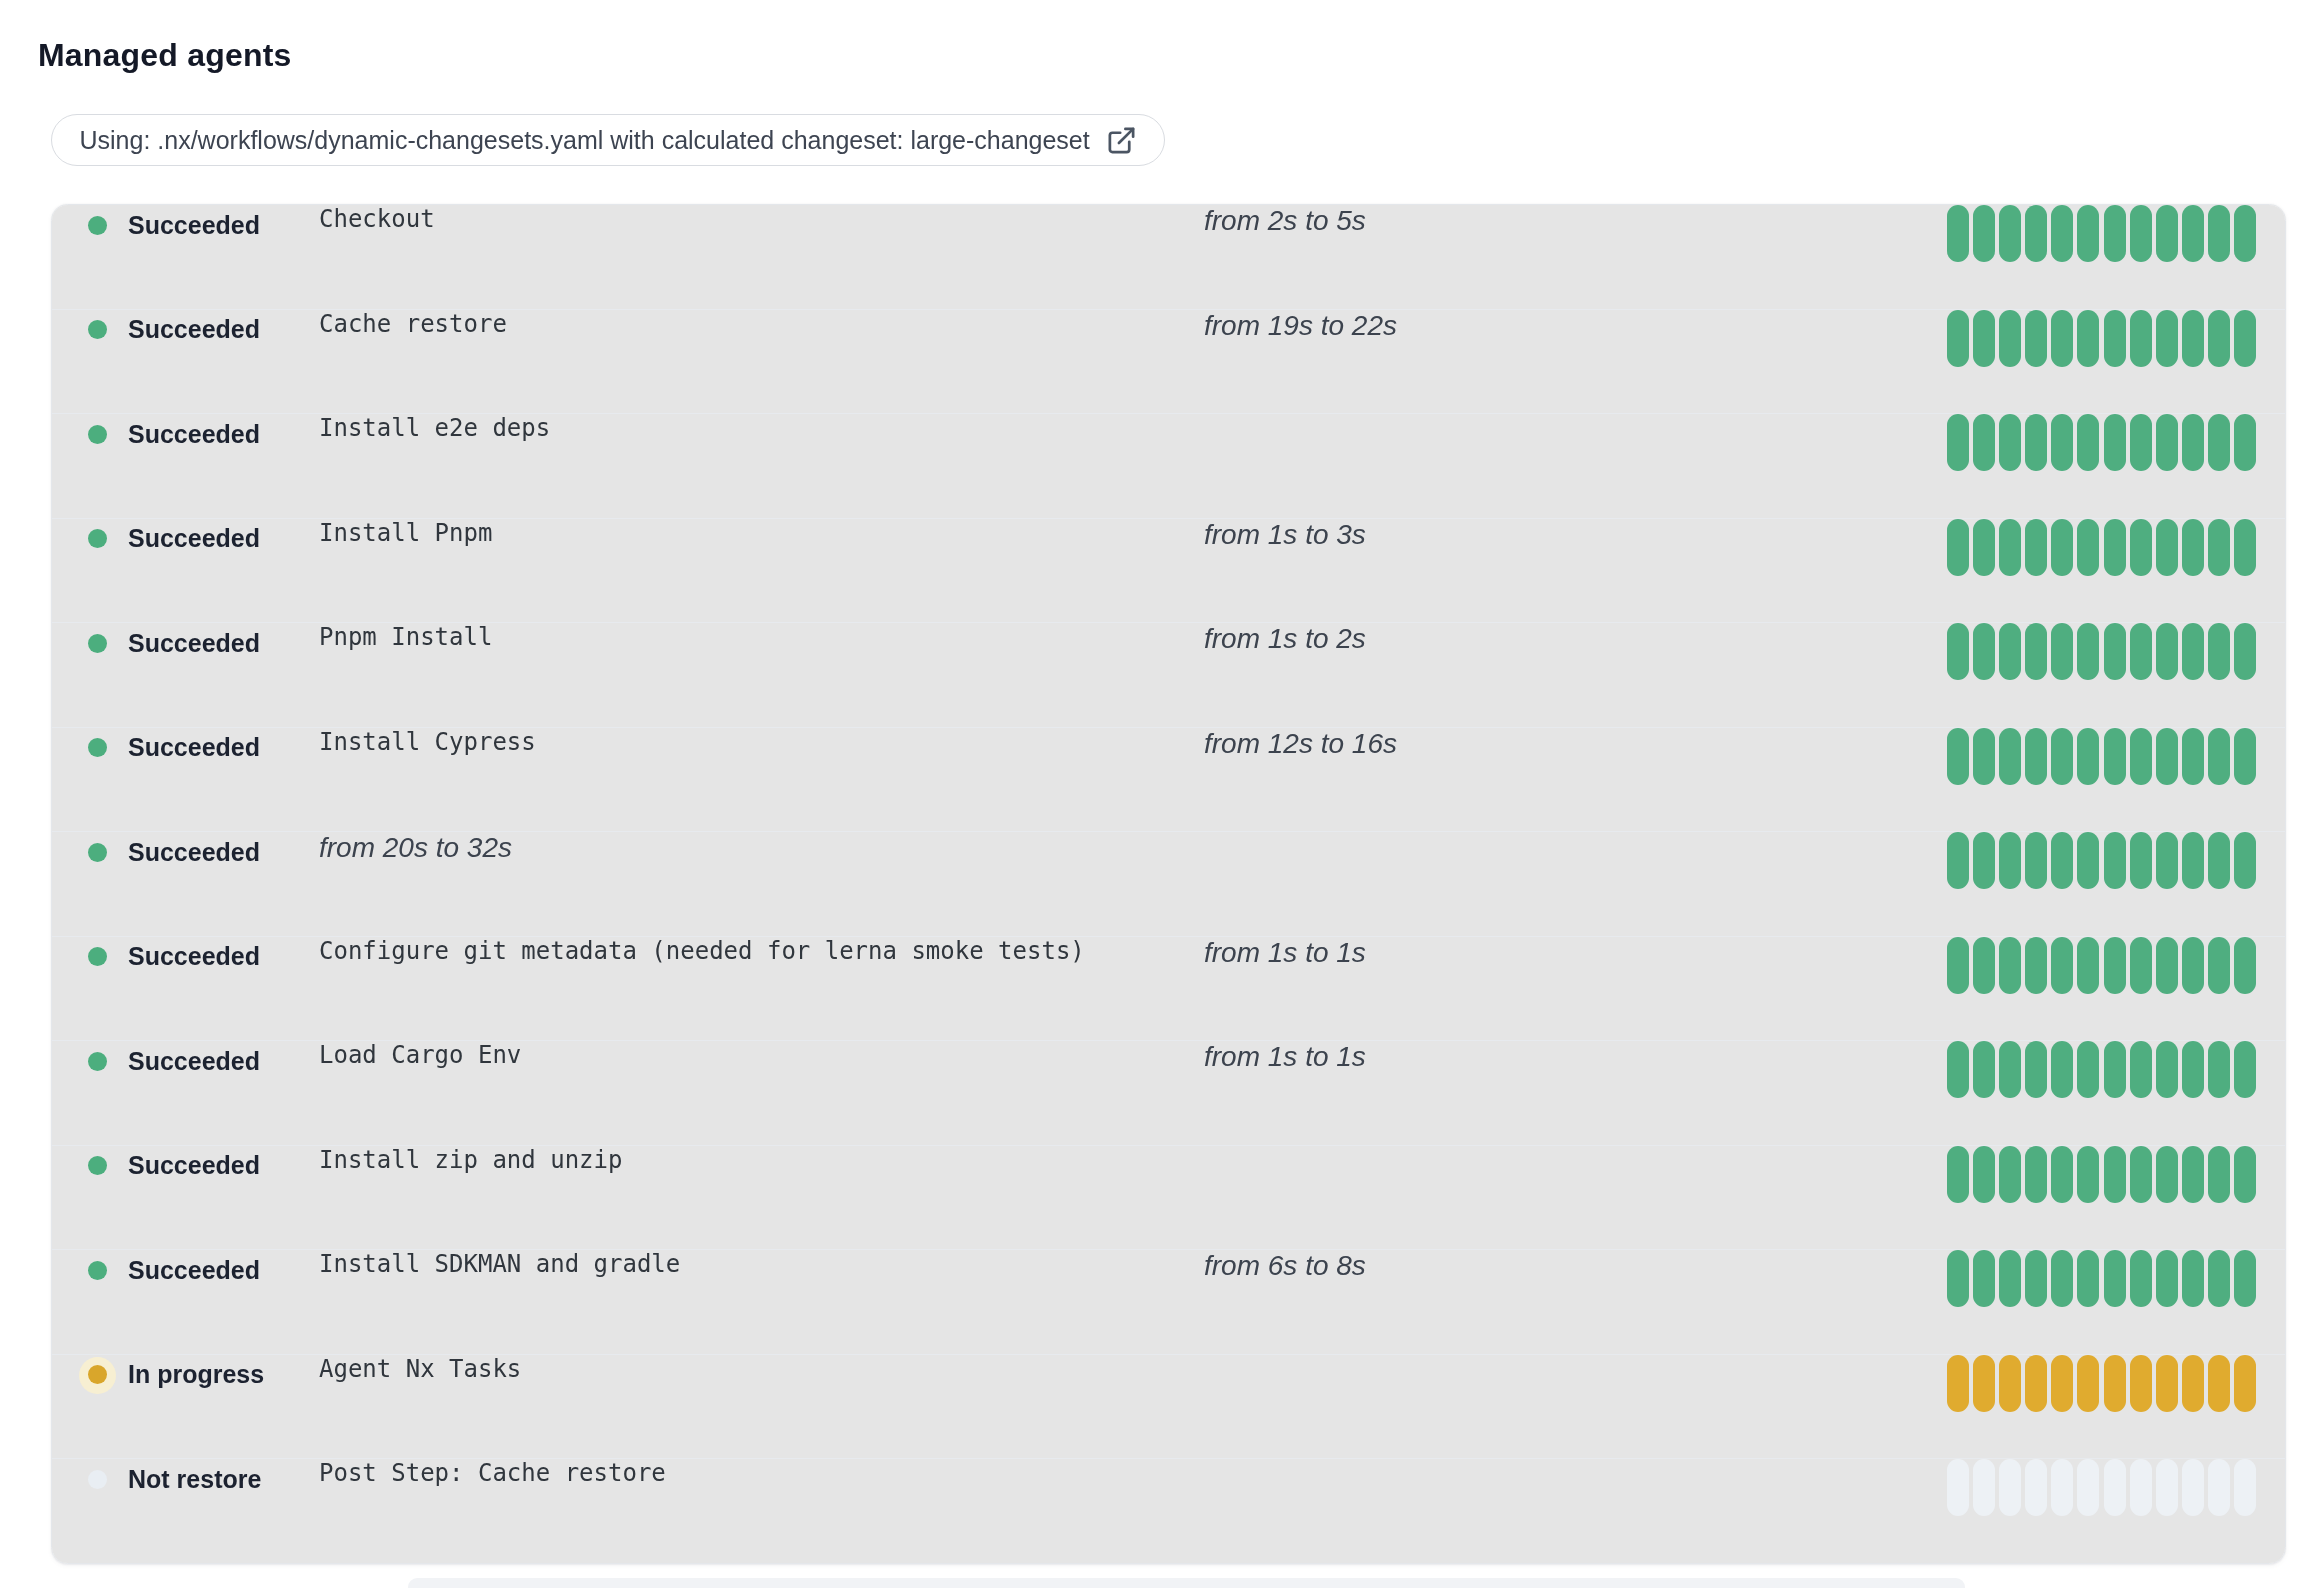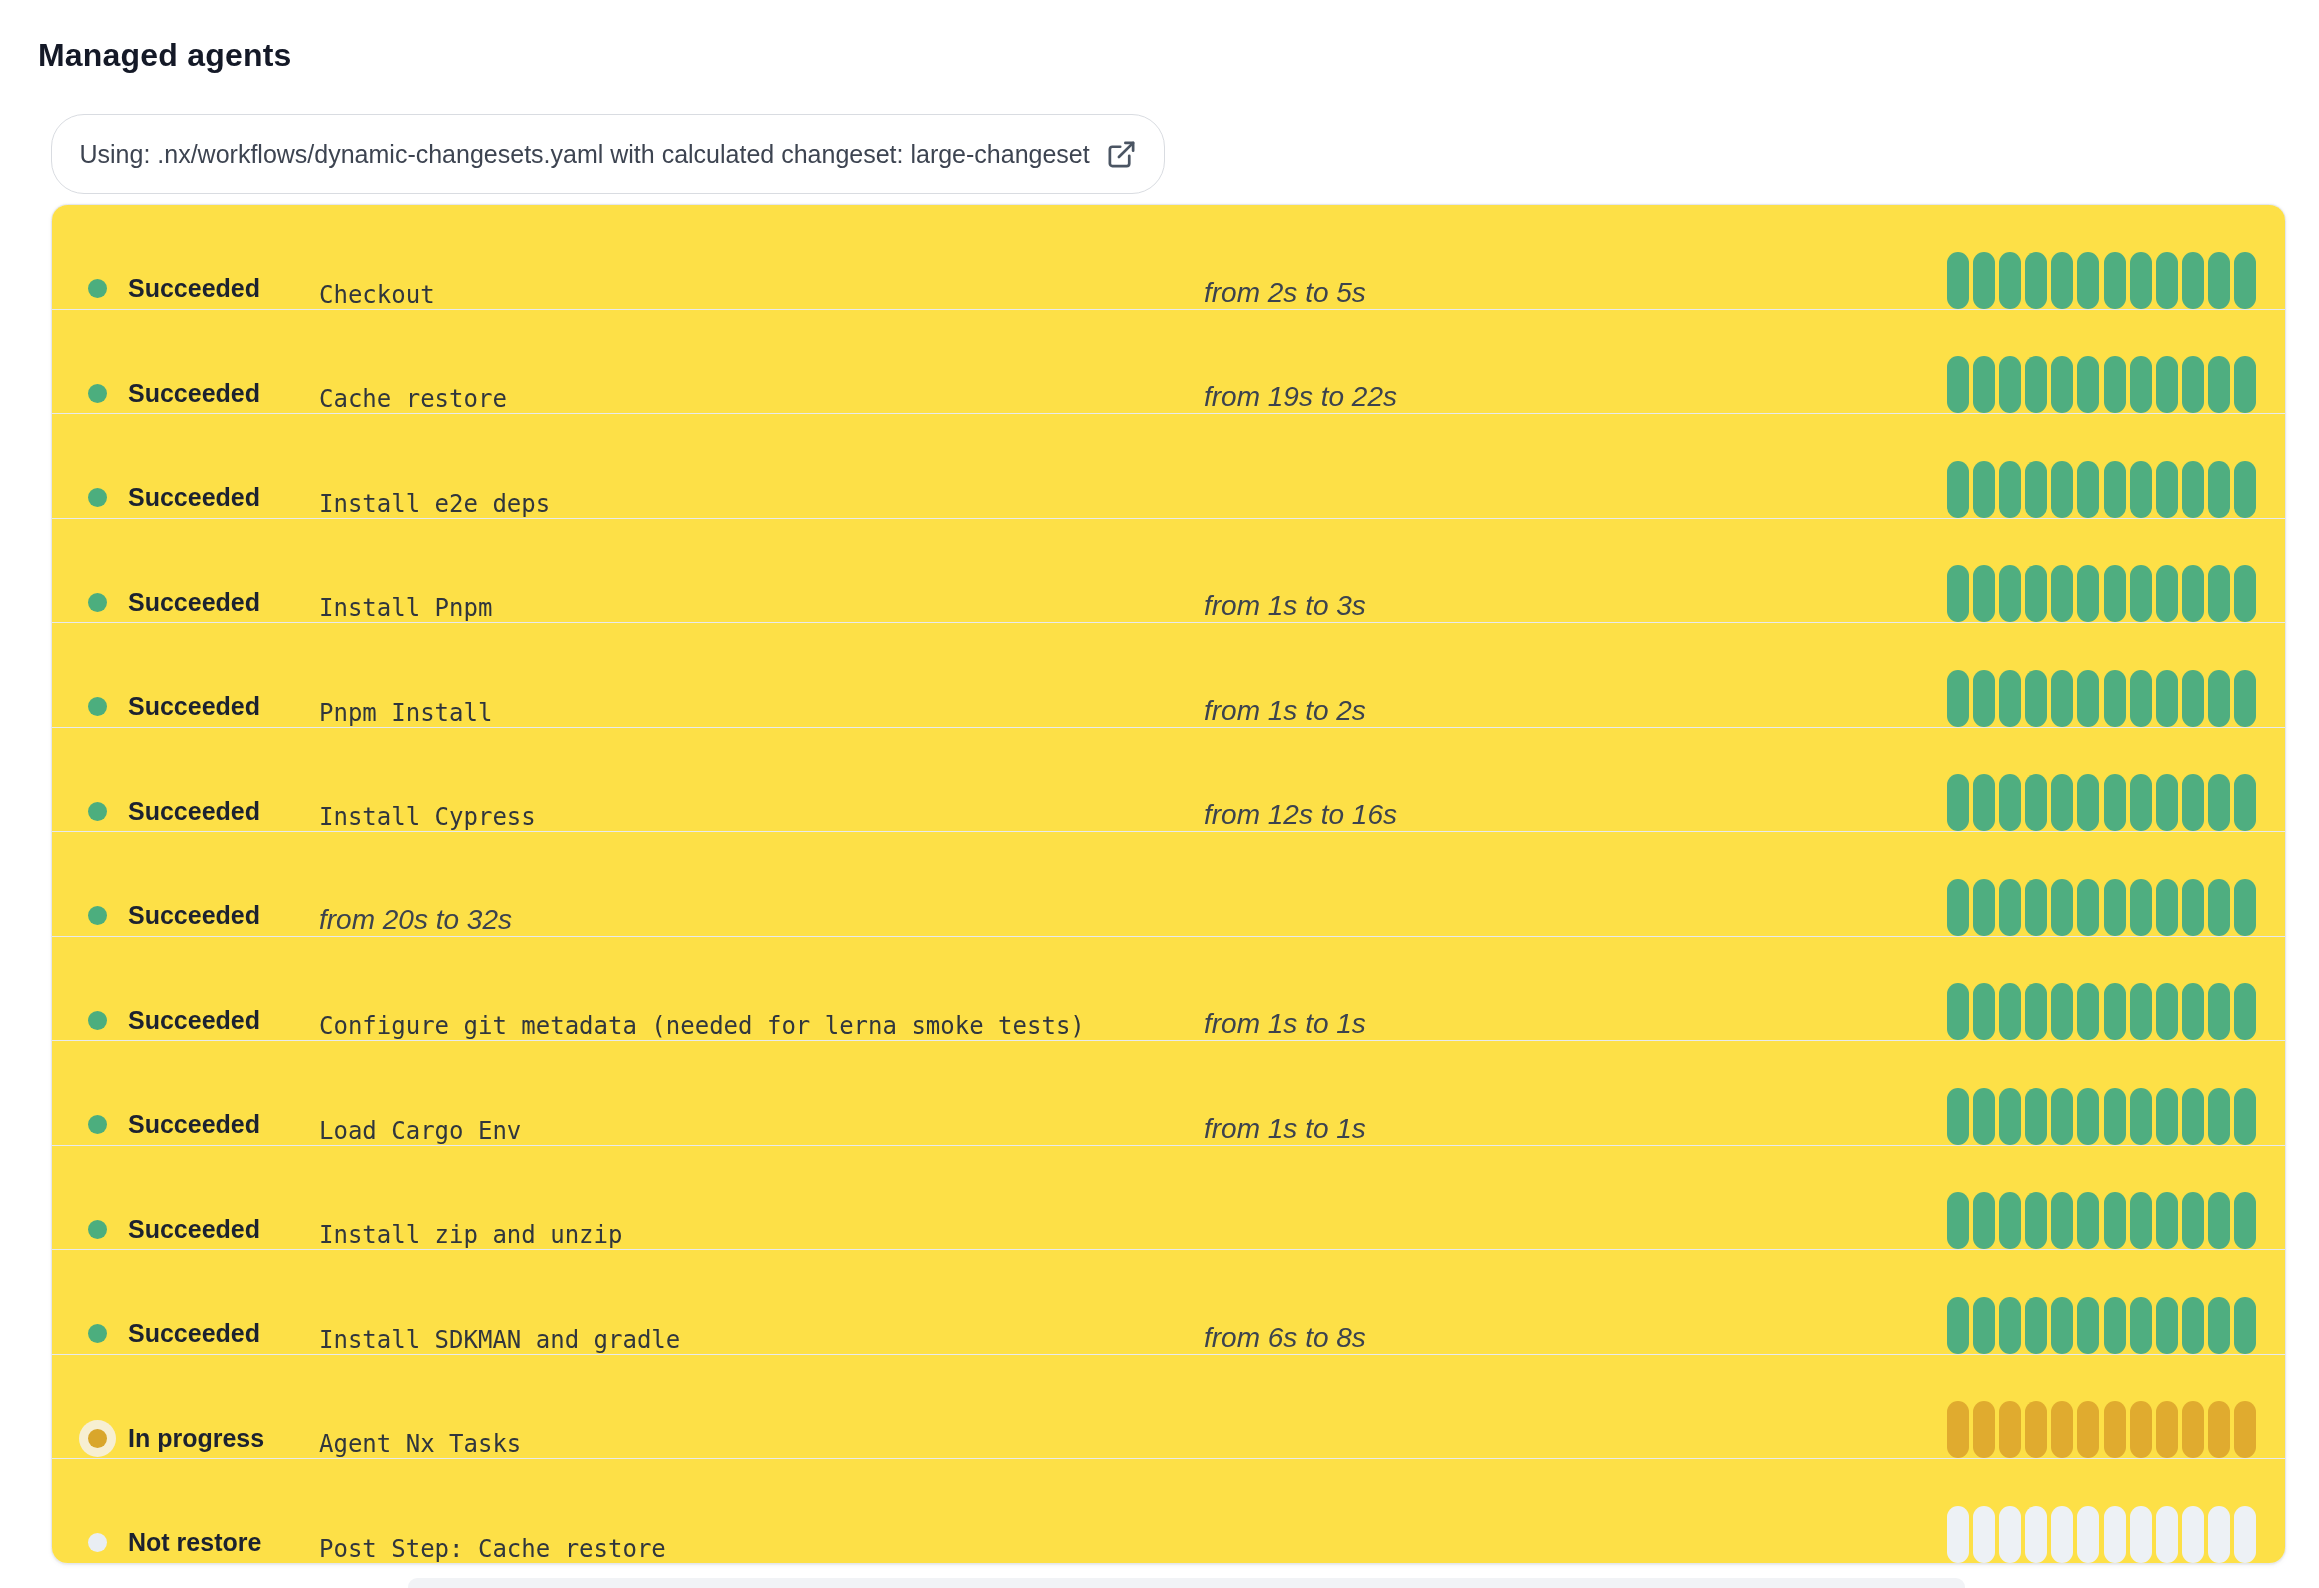--- a/index.html
+++ b/index.html
@@ -10,21 +10,21 @@
     overflow: hidden;
     position: relative;
   }
   .page-title {
     position: absolute; left: 38px; top: 37px;
     font-size: 32px; font-weight: 700; color: #141927;
     letter-spacing: 0.2px;
   }
   .workflow-badge {
     position: absolute; left: 51px; top: 114px;
-    height: 80px; display: inline-flex; align-items: center;
+    height: 52px; display: inline-flex; align-items: center;
     gap: 16px; padding: 0 27.5px;
     border: 1.4px solid #d9dce1; border-radius: 33px;
     background: #ffffff; cursor: pointer;
   }
   .workflow-badge .badge-text {
     font-size: 25px; color: #3d4451; font-weight: 500;
     white-space: nowrap;
   }
   .workflow-badge svg { display: block; }
 
@@ -32,23 +32,23 @@
     position: absolute; left: 51px; top: 204px;
     width: 2235px; height: 1360px;
     background: #ffffff;
     border: 1.4px solid #e4e7eb; border-radius: 16.5px;
     box-shadow: 0 0.9px 1.8px rgba(16,24,40,.06), 0 1.8px 5.5px rgba(16,24,40,.04);
     display: flex; flex-direction: column;
     overflow: hidden;
   }
   .step-row {
     flex: 1 1 0;
-    display: flex; align-items: flex-end;
+    display: flex; align-items: flex-start;
     padding: 0 29px 0 36px;
-    background: #fde047;
+    background: #e5e5e5;
   }
   .step-row + .step-row { border-top: 1.4px solid #e7eaee; }
 
   .status-cell { width: 231px; flex: 0 0 231px; display: flex; align-items: center; }
   .dot-wrap {
     width: 40px; flex: 0 0 40px; height: 40px;
     display: flex; align-items: center; justify-content: flex-start;
     position: relative;
   }
   .dot {

